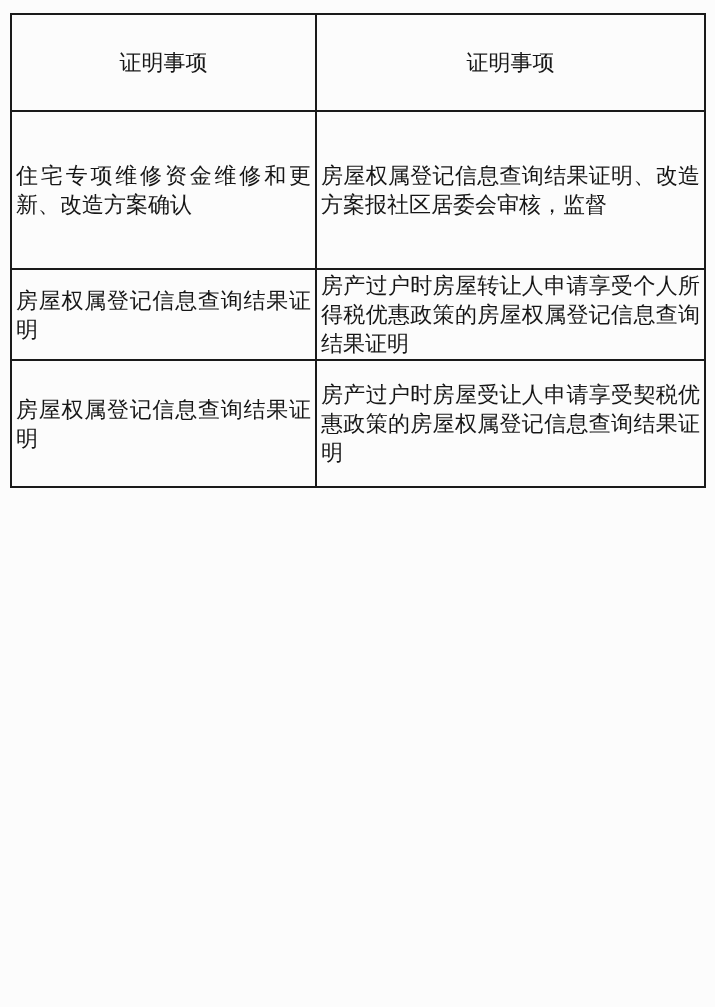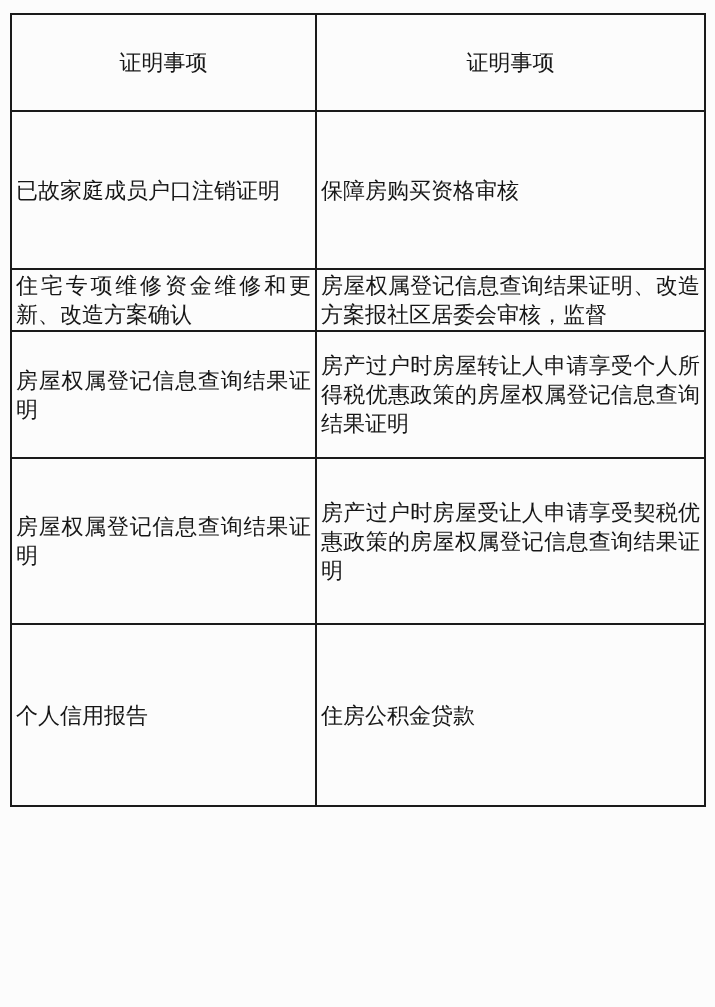--- a/index.html
+++ b/index.html
@@ -70,34 +70,26 @@
       <col class="c-purpose">
     </colgroup>
     <thead>
       <tr>
         <th>证明事项</th>
         <th>证明事项</th>
       </tr>
     </thead>
     <tbody>
       <tr>
-        <td>已故家庭成员户口注销证明</td>
-        <td>保障房购买资格审核</td>
-      </tr>
-      <tr>
         <td>住宅专项维修资金维修和更新、改造方案确认</td>
         <td>房屋权属登记信息查询结果证明、改造方案报社区居委会审核，监督</td>
       </tr>
       <tr>
         <td>房屋权属登记信息查询结果证明</td>
         <td>房产过户时房屋转让人申请享受个人所得税优惠政策的房屋权属登记信息查询结果证明</td>
       </tr>
       <tr>
         <td>房屋权属登记信息查询结果证明</td>
         <td>房产过户时房屋受让人申请享受契税优惠政策的房屋权属登记信息查询结果证明</td>
       </tr>
-      <tr>
-        <td>个人信用报告</td>
-        <td>住房公积金贷款</td>
-      </tr>
     </tbody>
   </table>
 </div>
 
 </body></html>

